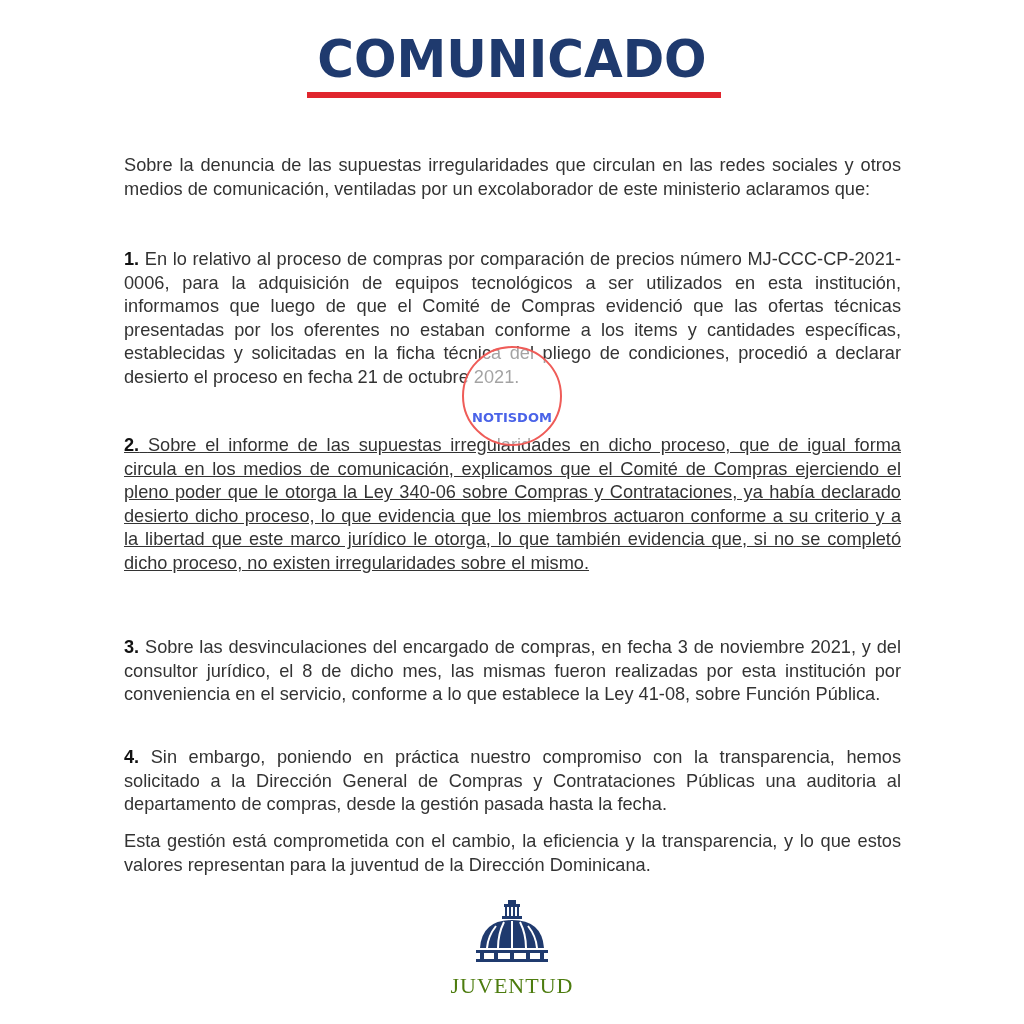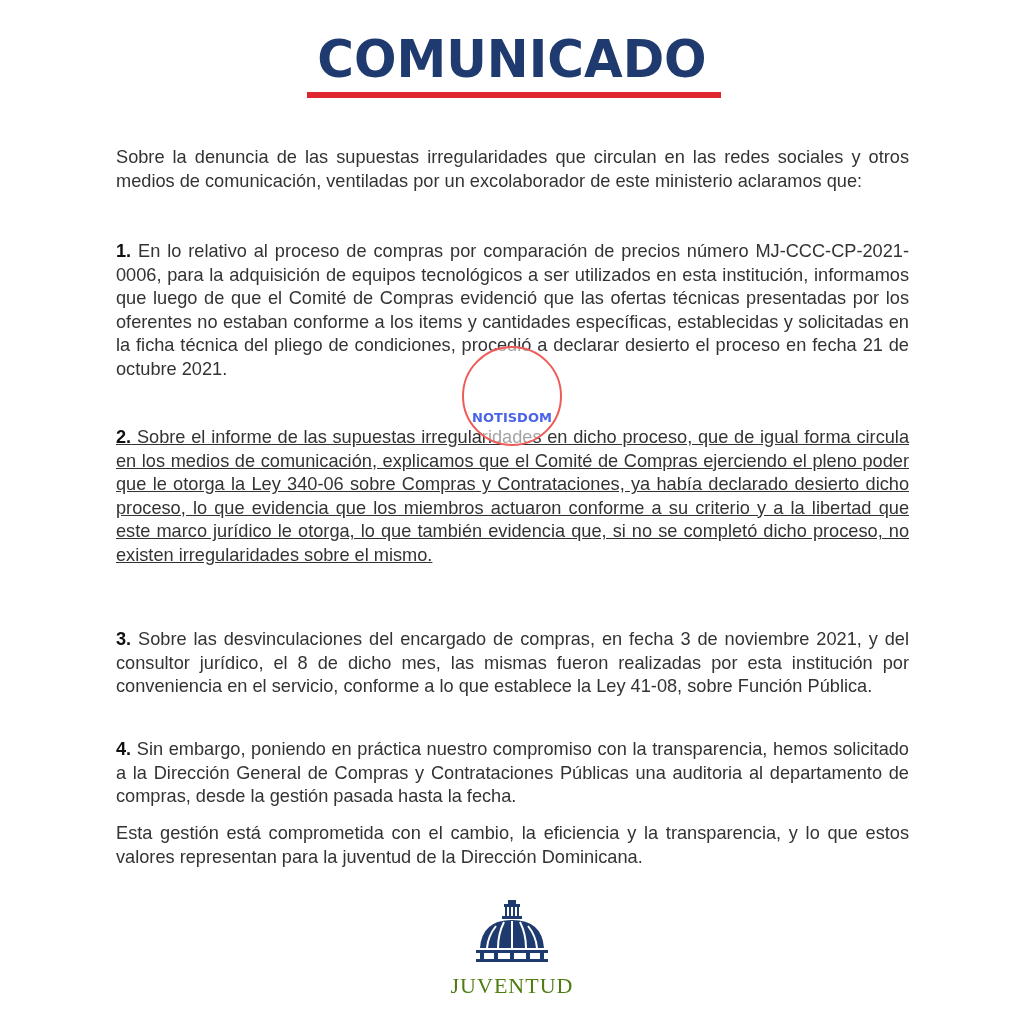--- a/index.html
+++ b/index.html
@@ -4,21 +4,21 @@
 <style>
   html, body { margin: 0; padding: 0; background: #ffffff; }
   body { width: 1024px; height: 1024px; position: relative; overflow: hidden;
          font-family: "Liberation Sans", "DejaVu Sans", sans-serif; color: #2b2b2b; }
   .title { position: absolute; left: 300px; top: 30px; width: 424px; text-align: center;
            font-family: "DejaVu Sans", sans-serif; font-weight: bold; font-size: 51px;
            letter-spacing: 0px; color: #1f3a6e; line-height: 60px; transform: scaleX(0.98); }
   .title-bar { position: absolute; left: 307px; top: 92px; width: 414px; height: 6px; background: #e0262e; }
   .body-text { position: absolute; left: 116px; width: 793px; font-size: 18.2px; line-height: 23.6px;
                text-align: justify; color: #333333; }
-  .p { margin: 0; }
+  .p { margin: 8px; }
   .num { font-weight: bold; color: #111111; }
   .watermark { position: absolute; left: 462px; top: 346px; width: 100px; height: 100px; border-radius: 50%;
                border: 2.5px solid #ef5c58; box-sizing: border-box; background: rgba(255,255,255,0.55); }
   .wm-nd { position: absolute; left: 0; top: 14px; width: 100%; text-align: center;
            font-family: "DejaVu Sans", sans-serif; font-weight: bold; font-size: 40px; color: #4a63e8;
            letter-spacing: -2px; line-height: 44px; }
   .wm-label { position: absolute; left: 0; top: 62px; width: 100%; text-align: center;
               font-family: "DejaVu Sans", sans-serif; font-weight: bold; font-size: 13px; color: #4a63e8; }
   .logo { position: absolute; left: 474px; top: 898px; width: 76px; height: 70px; }
   .logo-text { position: absolute; left: 430px; top: 973px; width: 164px; text-align: center;

